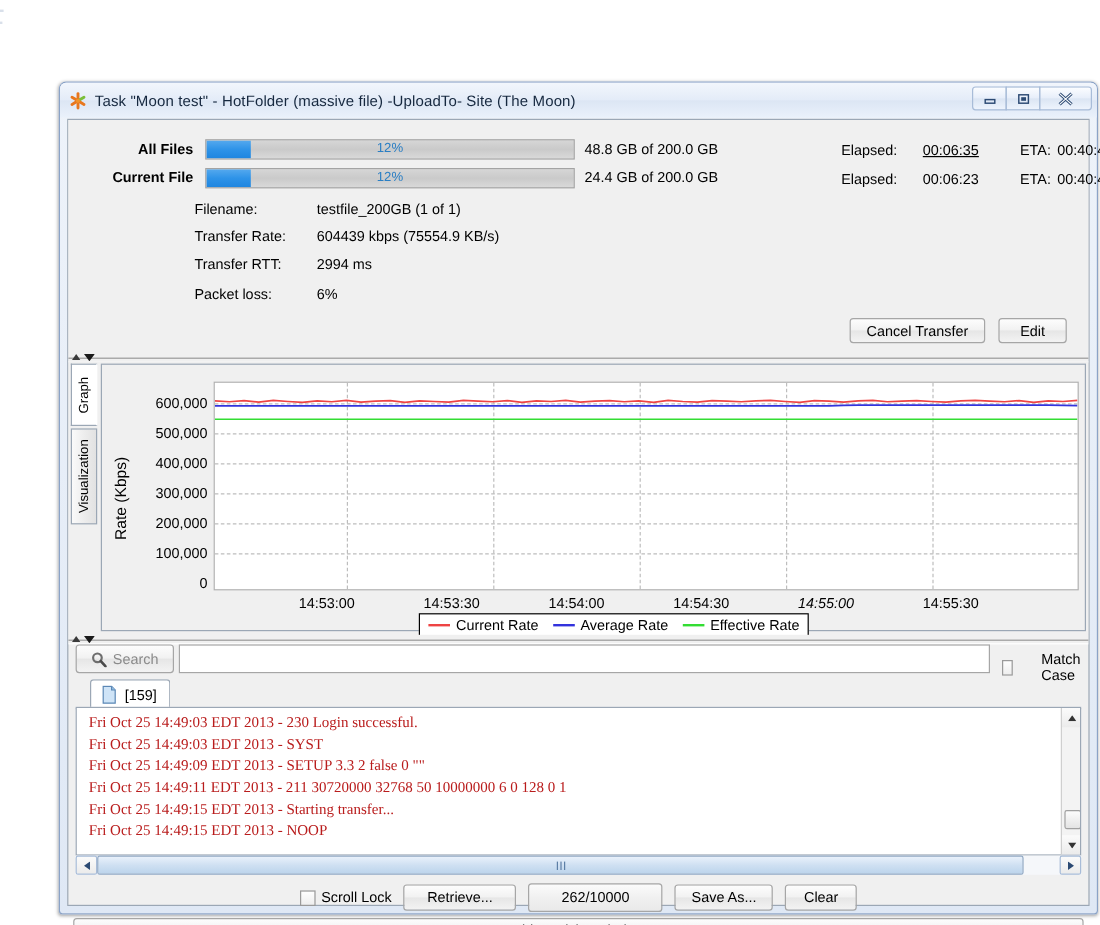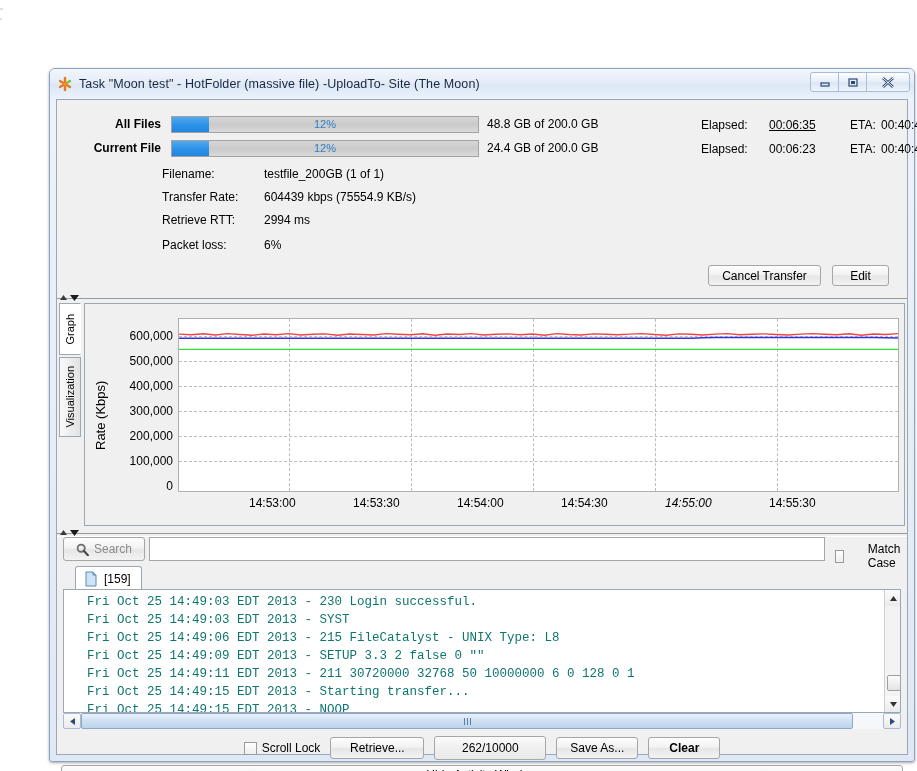--- a/index.html
+++ b/index.html
@@ -179,22 +179,22 @@
     border-radius: 3px 3px 0 0;
     font-size:12px; color:#000; box-sizing:border-box;
   }
   .tabstrip { position:absolute; height:24px; border-bottom:1px solid #9ba7b5; }
 
   .log-box {
     position:absolute; background:#ffffff; border:1px solid #9ba7b5;
     box-sizing:border-box; overflow:hidden;
   }
   .log-line {
-    font-family:Liberation Mono, monospace; font-size:12.5px;
-    color:#0f766e; white-space:pre; line-height:18px; padding-left:23px;
+    font-family:Liberation Serif, serif; font-size:12.5px;
+    color:#b91c1c; white-space:pre; line-height:18px; padding-left:10px;
   }
   .vscroll {
     position:absolute; width:16px; background:#f3f3f3;
     border-left:1px solid #cfcfcf; box-sizing:border-box;
   }
   .sb-arrow { width:16px; height:16px; display:flex; align-items:center; justify-content:center;
     background: linear-gradient(180deg,#fbfbfb,#ebebeb); }
   .vthumb { position:absolute; left:2px; width:12px; height:14px;
     border:1px solid #a0a0a0; border-radius:2px;
     background: linear-gradient(180deg,#fcfcfc,#e3e3e3); }
@@ -302,21 +302,21 @@
 
       <div class="detail-row" style="left:105px; top:67px; width:420px;">
         <span class="detail-key">Filename:</span>
         <span class="detail-val">testfile_200GB (1 of 1)</span>
       </div>
       <div class="detail-row" style="left:105px; top:90px; width:420px;">
         <span class="detail-key">Transfer Rate:</span>
         <span class="detail-val">604439 kbps (75554.9 KB/s)</span>
       </div>
       <div class="detail-row" style="left:105px; top:113px; width:420px;">
-        <span class="detail-key">Retrieve RTT:</span>
+        <span class="detail-key">Transfer RTT:</span>
         <span class="detail-val">2994 ms</span>
       </div>
       <div class="detail-row" style="left:105px; top:138px; width:420px;">
         <span class="detail-key">Packet loss:</span>
         <span class="detail-val">6%</span>
       </div>
 
       <button class="btn" style="position:absolute; left:651px; top:165px; width:113px; height:21px;">Cancel Transfer</button>
       <button class="btn" style="position:absolute; left:775px; top:165px; width:57px; height:21px;">Edit</button>
     </div>
@@ -375,20 +375,34 @@
             </svg>
         </div>
 
         <div class="xtick" style="left:164px; top:192px;">14:53:00</div>
         <div class="xtick" style="left:268px; top:192px;">14:53:30</div>
         <div class="xtick" style="left:372px; top:192px;">14:54:00</div>
         <div class="xtick" style="left:476px; top:192px;">14:54:30</div>
         <div class="xtick" style="left:580px; top:192px;font-style:italic;">14:55:00</div>
         <div class="xtick" style="left:684px; top:192px;">14:55:30</div>
 
+        <div class="legend" style="left:264px; top:207px;">
+          <span class="lg-item">
+            <span class="lg-line" style="border-top-color:#ee4444"></span>
+            <span>Current Rate</span>
+          </span>
+          <span class="lg-item">
+            <span class="lg-line" style="border-top-color:#3333dd"></span>
+            <span>Average Rate</span>
+          </span>
+          <span class="lg-item">
+            <span class="lg-line" style="border-top-color:#33dd33"></span>
+            <span>Effective Rate</span>
+          </span>
+        </div>
       </div>
     </div>
 
     <div class="splitter" style="top:429px;">
       <div class="ln"></div>
       <div class="arrows">
         <svg width="7" height="5" viewBox="0 0 7 5">
             <polygon points="3.5,0 7,5 0,5" fill="#3a3a3a"></polygon>
           </svg>
         <svg width="9" height="6" viewBox="0 0 9 6">
@@ -418,21 +432,20 @@
         <path d="M2 1 h7 l3 3 v11 h-10 z" fill="#cfe4f7" stroke="#5b87b5" stroke-width="1"></path>
         <path d="M9 1 v3 h3" fill="#9dc6e8" stroke="#5b87b5" stroke-width="1"></path>
       </svg>
       <span>[159]</span>
     </div>
 
     <div class="log-box" style="left:6px; right:6px; top:489px; height:124px;">
       <div style="position:absolute;left:0;top:3px;right:17px;overflow:hidden;height:120px;">
         <div class="log-line">Fri Oct 25 14:49:03 EDT 2013 - 230 Login successful.</div>
         <div class="log-line">Fri Oct 25 14:49:03 EDT 2013 - SYST</div>
-        <div class="log-line">Fri Oct 25 14:49:06 EDT 2013 - 215 FileCatalyst - UNIX Type: L8</div>
         <div class="log-line">Fri Oct 25 14:49:09 EDT 2013 - SETUP 3.3 2 false 0 ""</div>
         <div class="log-line">Fri Oct 25 14:49:11 EDT 2013 - 211 30720000 32768 50 10000000 6 0 128 0 1</div>
         <div class="log-line">Fri Oct 25 14:49:15 EDT 2013 - Starting transfer...</div>
         <div class="log-line">Fri Oct 25 14:49:15 EDT 2013 - NOOP</div>
       </div>
 
       <div class="vscroll" style="right:0; top:0; bottom:0;">
         <div class="sb-arrow">
           <svg width="7" height="5" viewBox="0 0 7 5">
               <polygon points="3.5,0 7,5 0,5" fill="#333"></polygon>
@@ -466,19 +479,19 @@
     </div>
 
     <div class="bottom-bar" style="top:636px; height:24px;">
       <div class="mc-wrap" style="position:static;">
         <span class="cbx"></span>
         <span>Scroll Lock</span>
       </div>
       <button class="btn" style="width:94px;height:22px;">Retrieve...</button>
       <div class="count-box" style="width:110px;height:22px;">262/10000</div>
       <button class="btn" style="width:82px;height:22px;">Save As...</button>
-      <button class="btn" style="width:72px;height:22px;font-weight:bold;">Clear</button>
+      <button class="btn" style="width:60px;height:22px;">Clear</button>
     </div>
 
     <div class="hide-bar" style="top:665px;">Hide Activity Window</div>
 
   </div>
 </div>
 
 </body></html>

